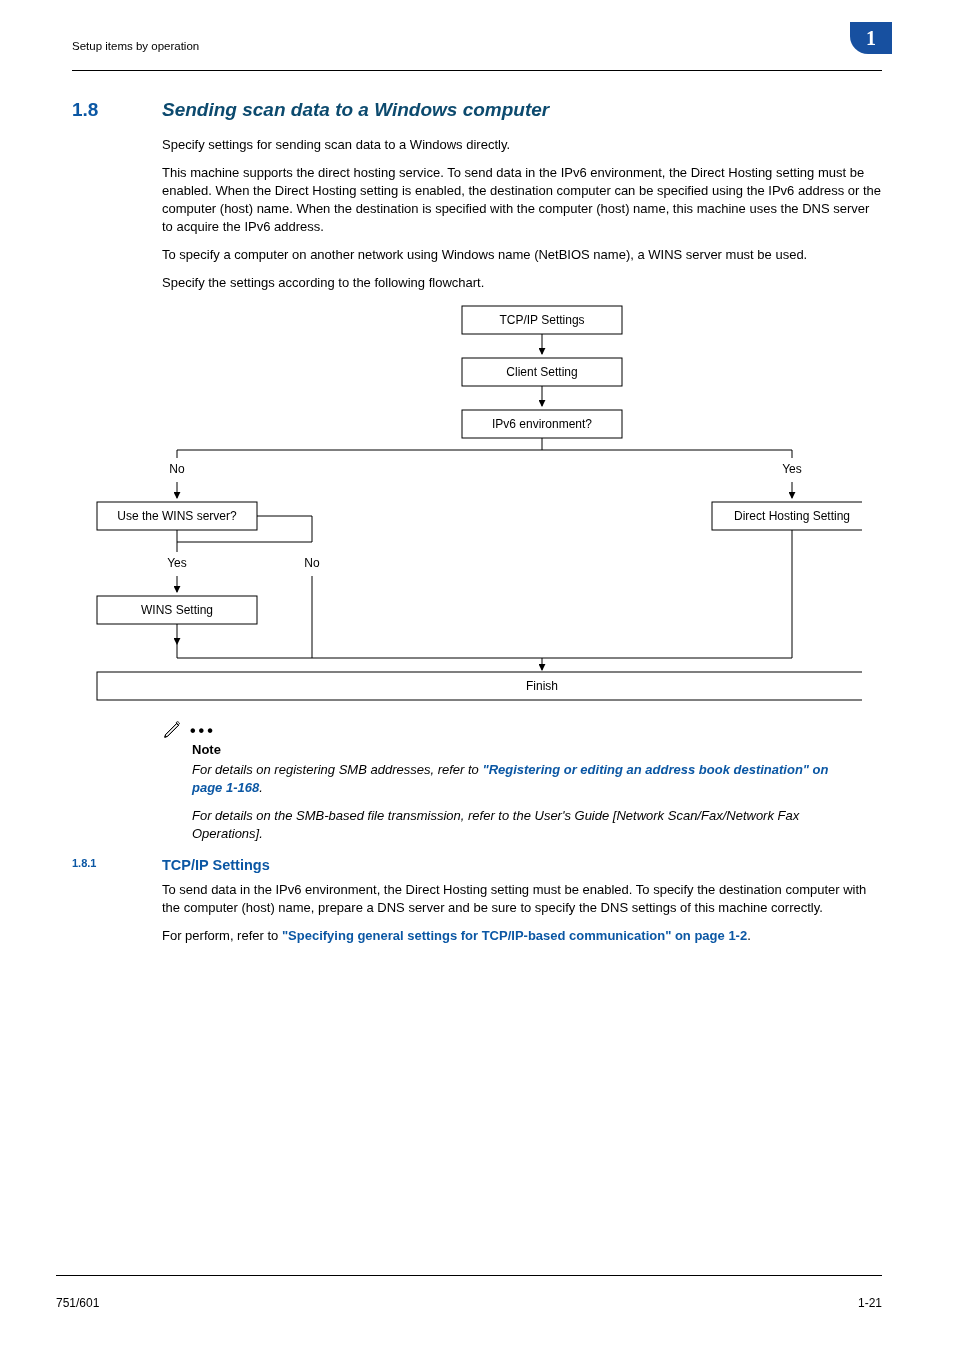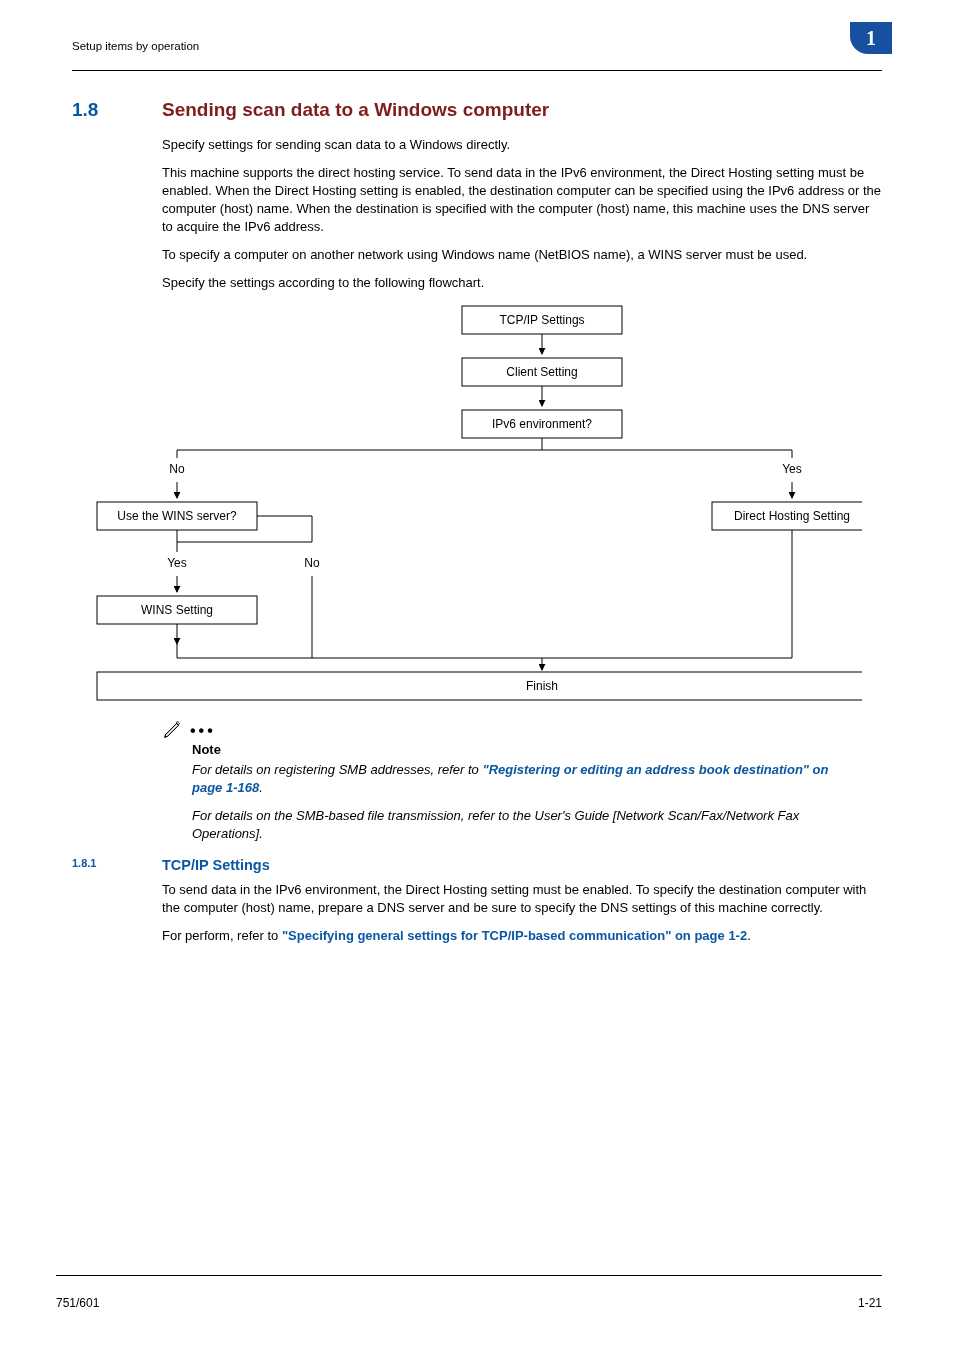--- a/index.html
+++ b/index.html
@@ -48,23 +48,24 @@
   .h1-row { display: flex; margin-bottom: 15px; }
   .h1-num {
     width: 90px;
     flex-shrink: 0;
     color: #0b57a4;
     font-weight: bold;
     font-size: 19px;
     font-family: Arial, Helvetica, sans-serif;
   }
   .h1-title {
-    color: #7f1d1d;
+    color: #0c4a6e;
     font-weight: bold;
     font-size: 19px;
+    font-style: italic;
   }
   .h2-row { display: flex; margin: 14px 0 8px 0; }
   .h2-num {
     width: 90px;
     flex-shrink: 0;
     color: #0b57a4;
     font-weight: bold;
     font-size: 11px;
   }
   .h2-title {

